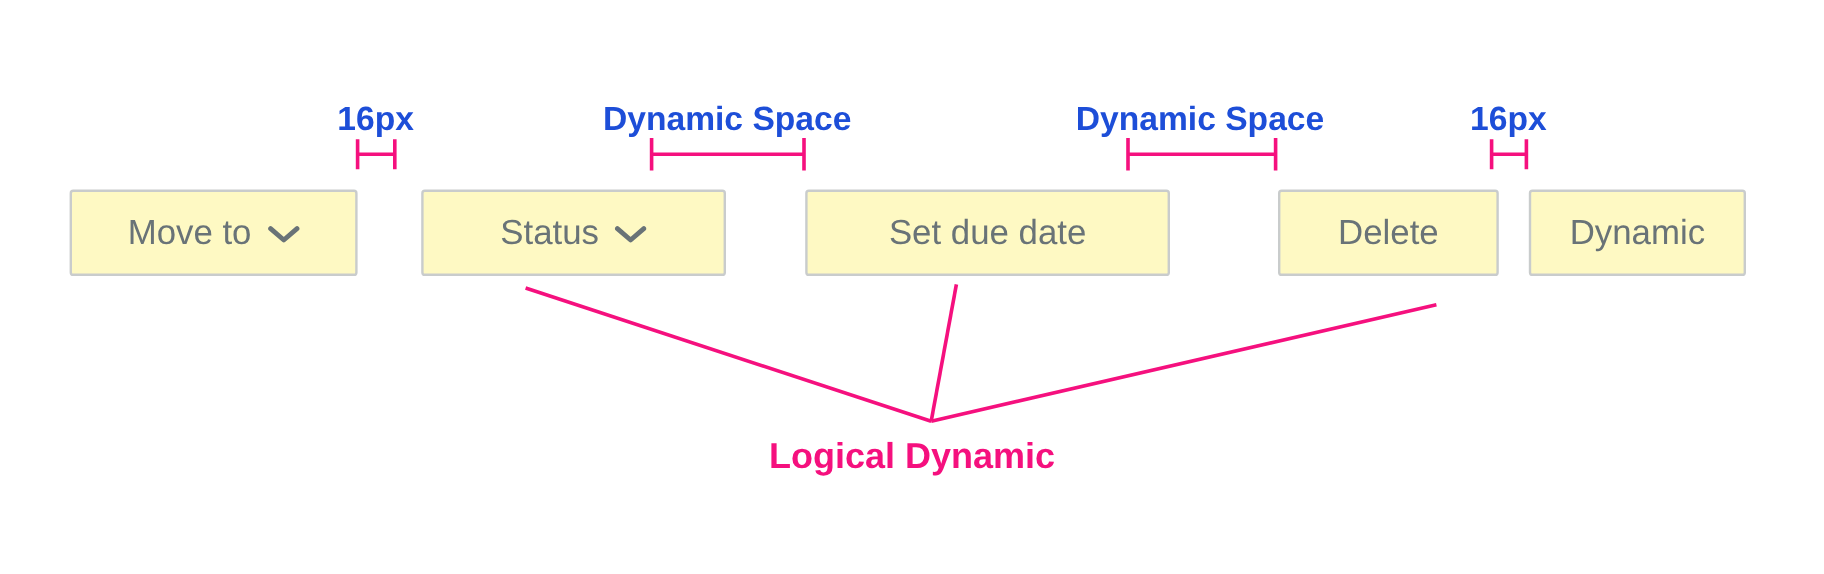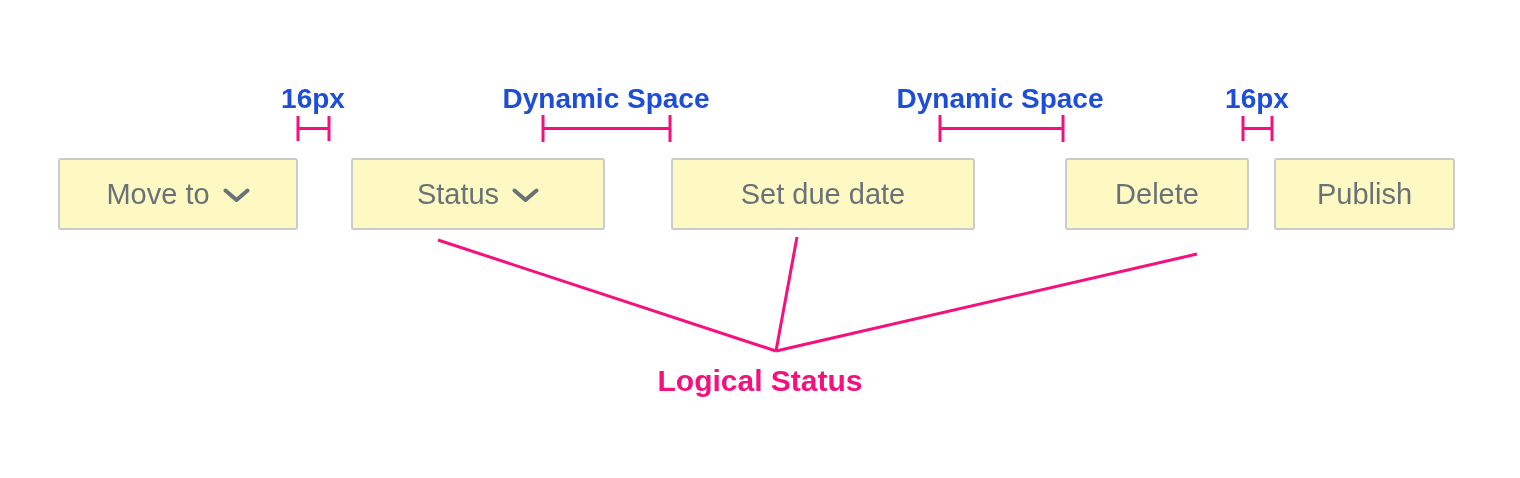--- a/index.html
+++ b/index.html
@@ -100,18 +100,18 @@
 
   <div class="btn b3">
     <span class="lbl">Set due date</span>
   </div>
 
   <div class="btn b4">
     <span class="lbl">Delete</span>
   </div>
 
   <div class="btn b5">
-    <span class="lbl">Publish</span>
+    <span class="lbl">Dynamic</span>
   </div>
 
-  <div class="group-label">Logical Status</div>
+  <div class="group-label">Logical Dynamic</div>
 
 </div>
 
 </body></html>

